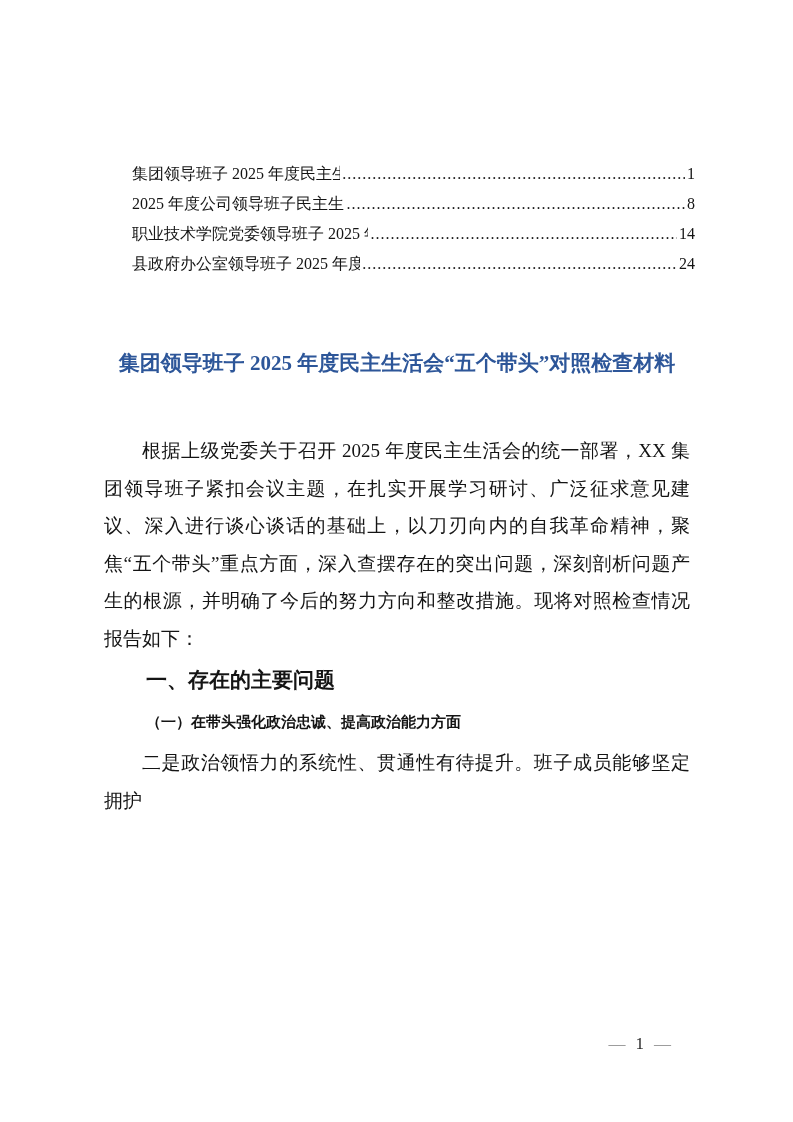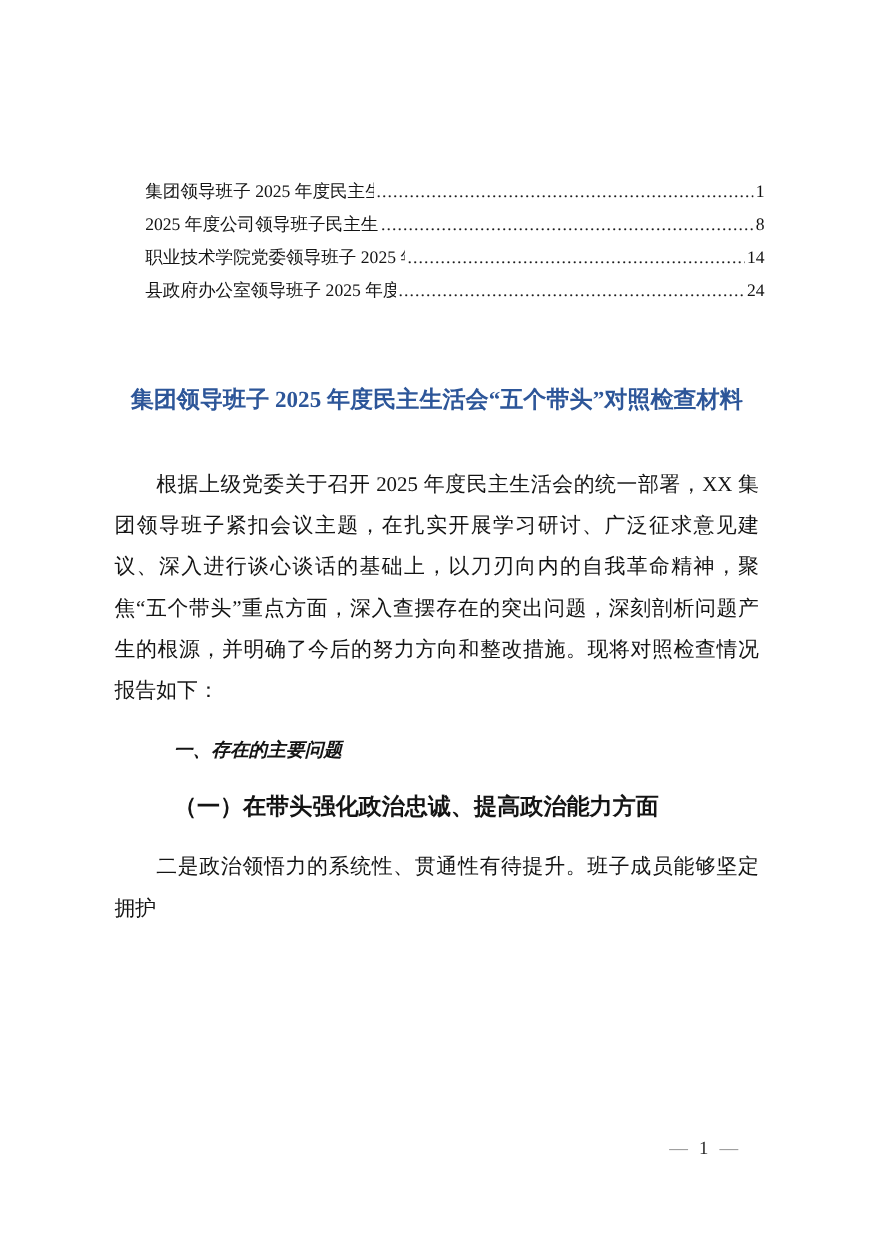--- a/index.html
+++ b/index.html
@@ -62,48 +62,47 @@
     text-align: center;
     font-size: 21px;
     line-height: 30px;
     font-weight: 700;
     font-family: "Liberation Serif", serif;
   }
 
   
   .body-text {
     position: absolute;
-    top: 422px;
+    top: 432px;
     left: 104px;
     width: 586px;
     font-size: 19px;
     line-height: 37.5px;
     text-align: justify;
   }
   .para {
     margin: 0;
     text-indent: 38px;
   }
   .sec-heading {
-    margin: 16px;
-    font-size: 17px;
+    margin: 4px;
+    font-size: 21px;
     line-height: 37.5px;
     font-weight: 700;
     text-indent: 38px;
     font-family: "Liberation Sans", sans-serif;
     text-align: left;
-    font-style: italic;
   }
   .sub-heading {
-    margin: 16px;
-    font-size: 21px;
+    margin: 4px;
+    font-size: 15px;
     line-height: 37.5px;
     font-weight: 700;
     text-indent: 38px;
-    font-family: Liberation Mono, monospace;
+    font-family: Liberation Sans, sans-serif;
     text-align: left;
   }
 
   
   .footer {
     position: absolute;
     top: 1032px;
     right: 122px;
     font-size: 17px;
     line-height: 24px;

